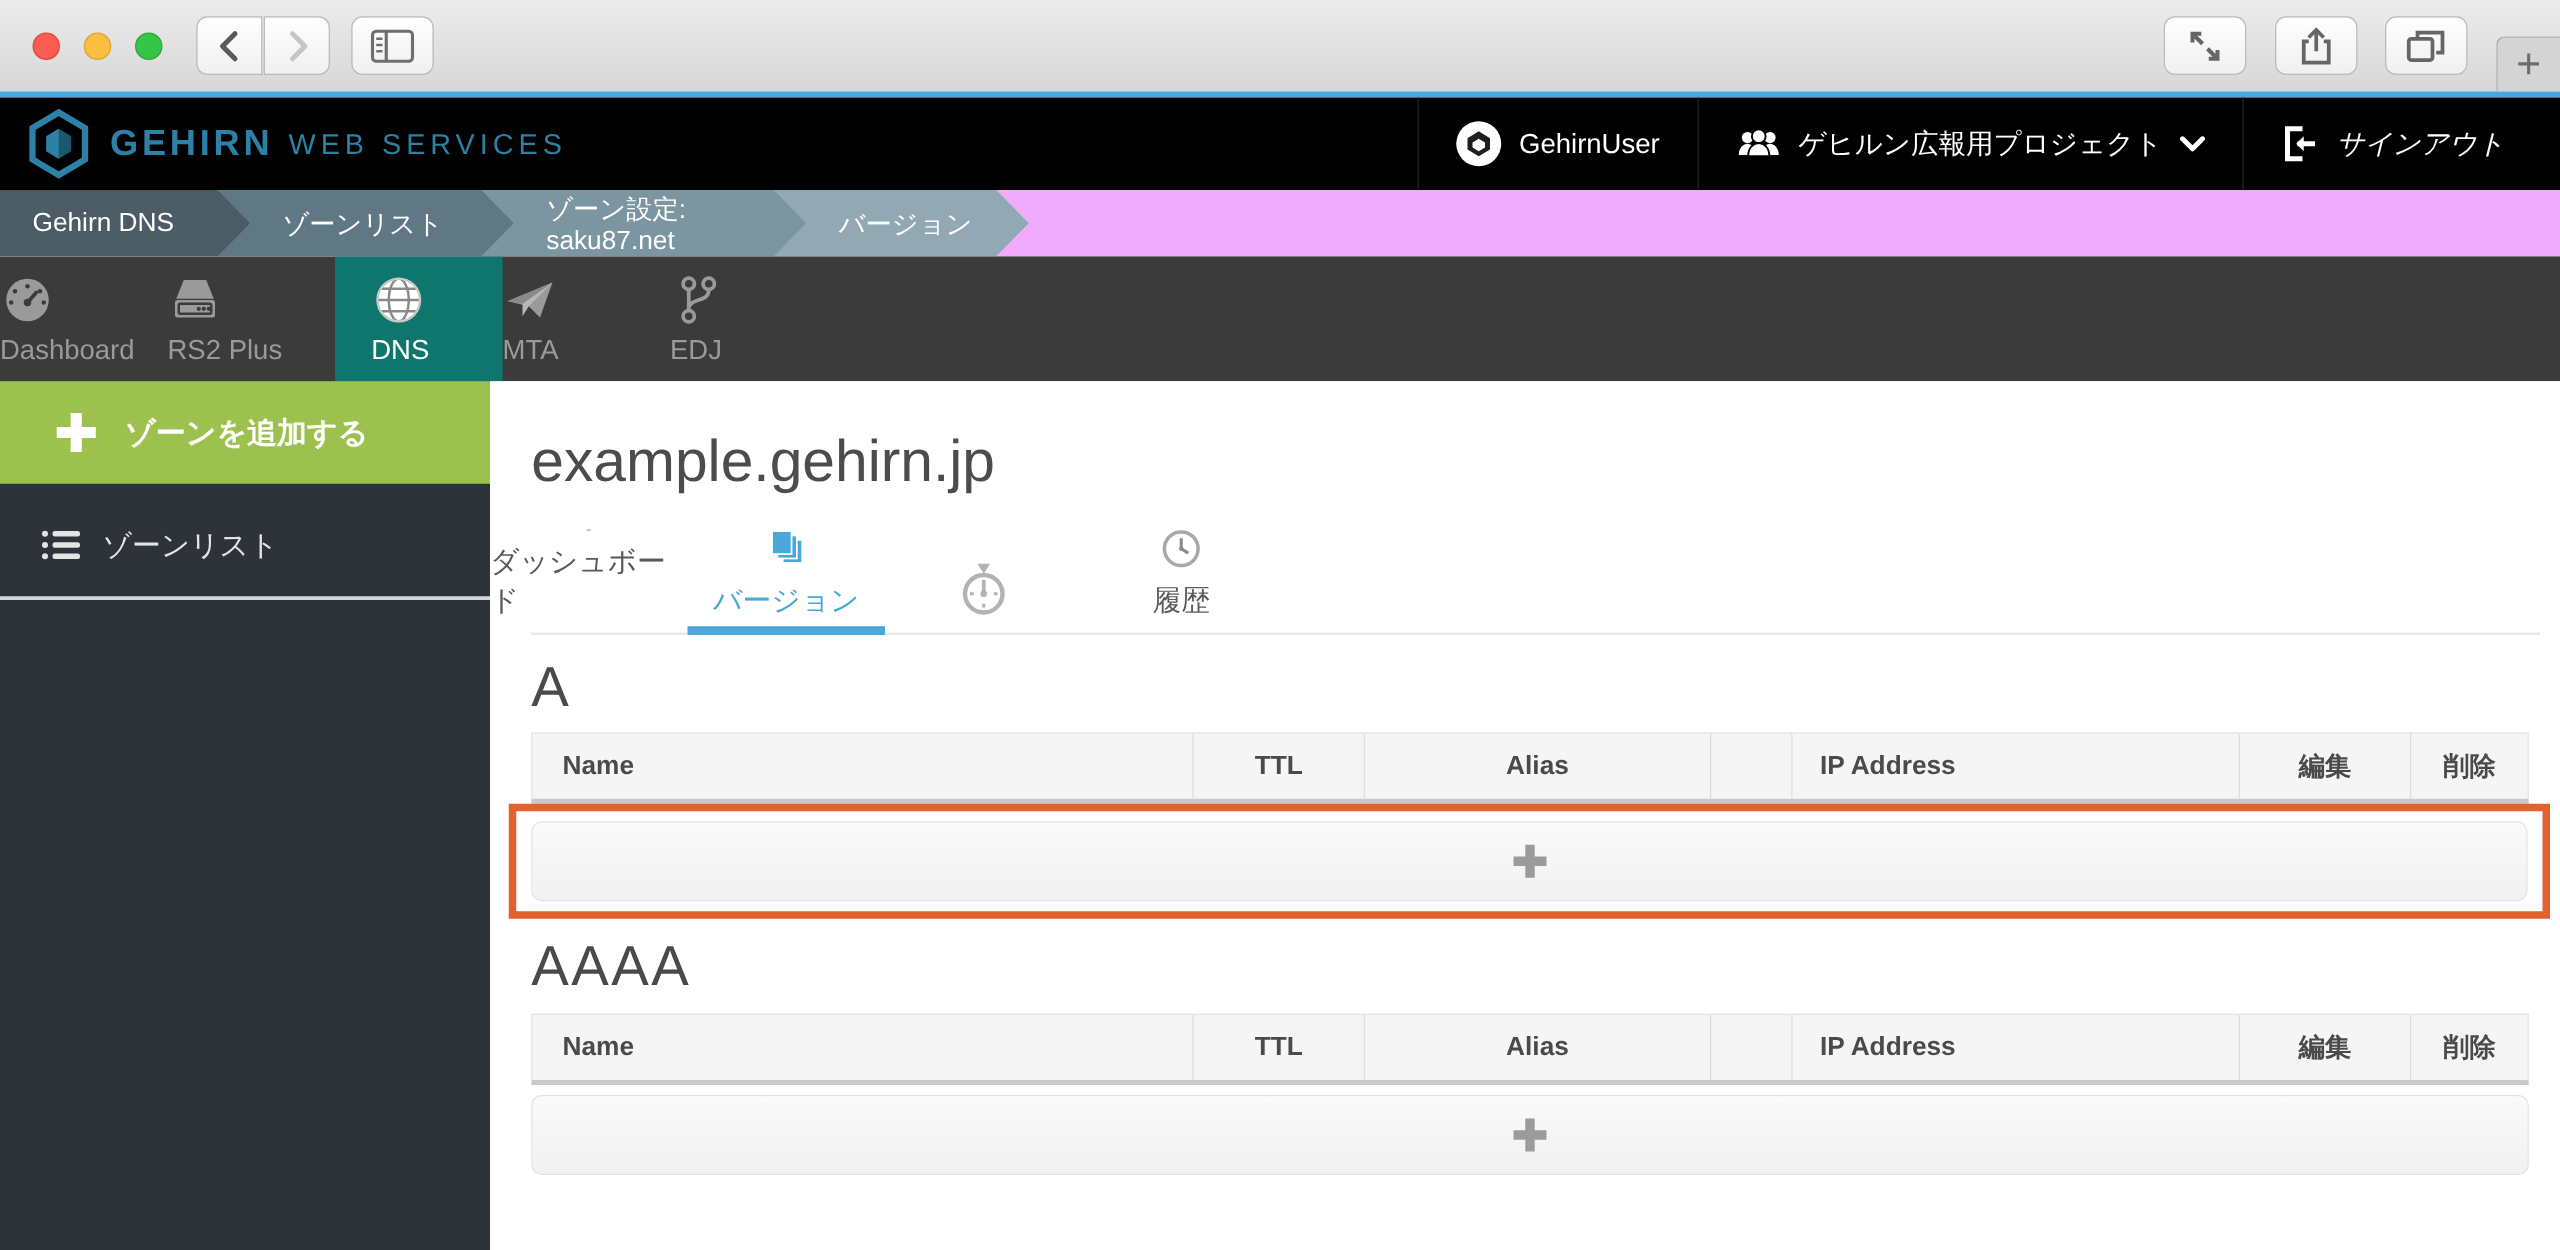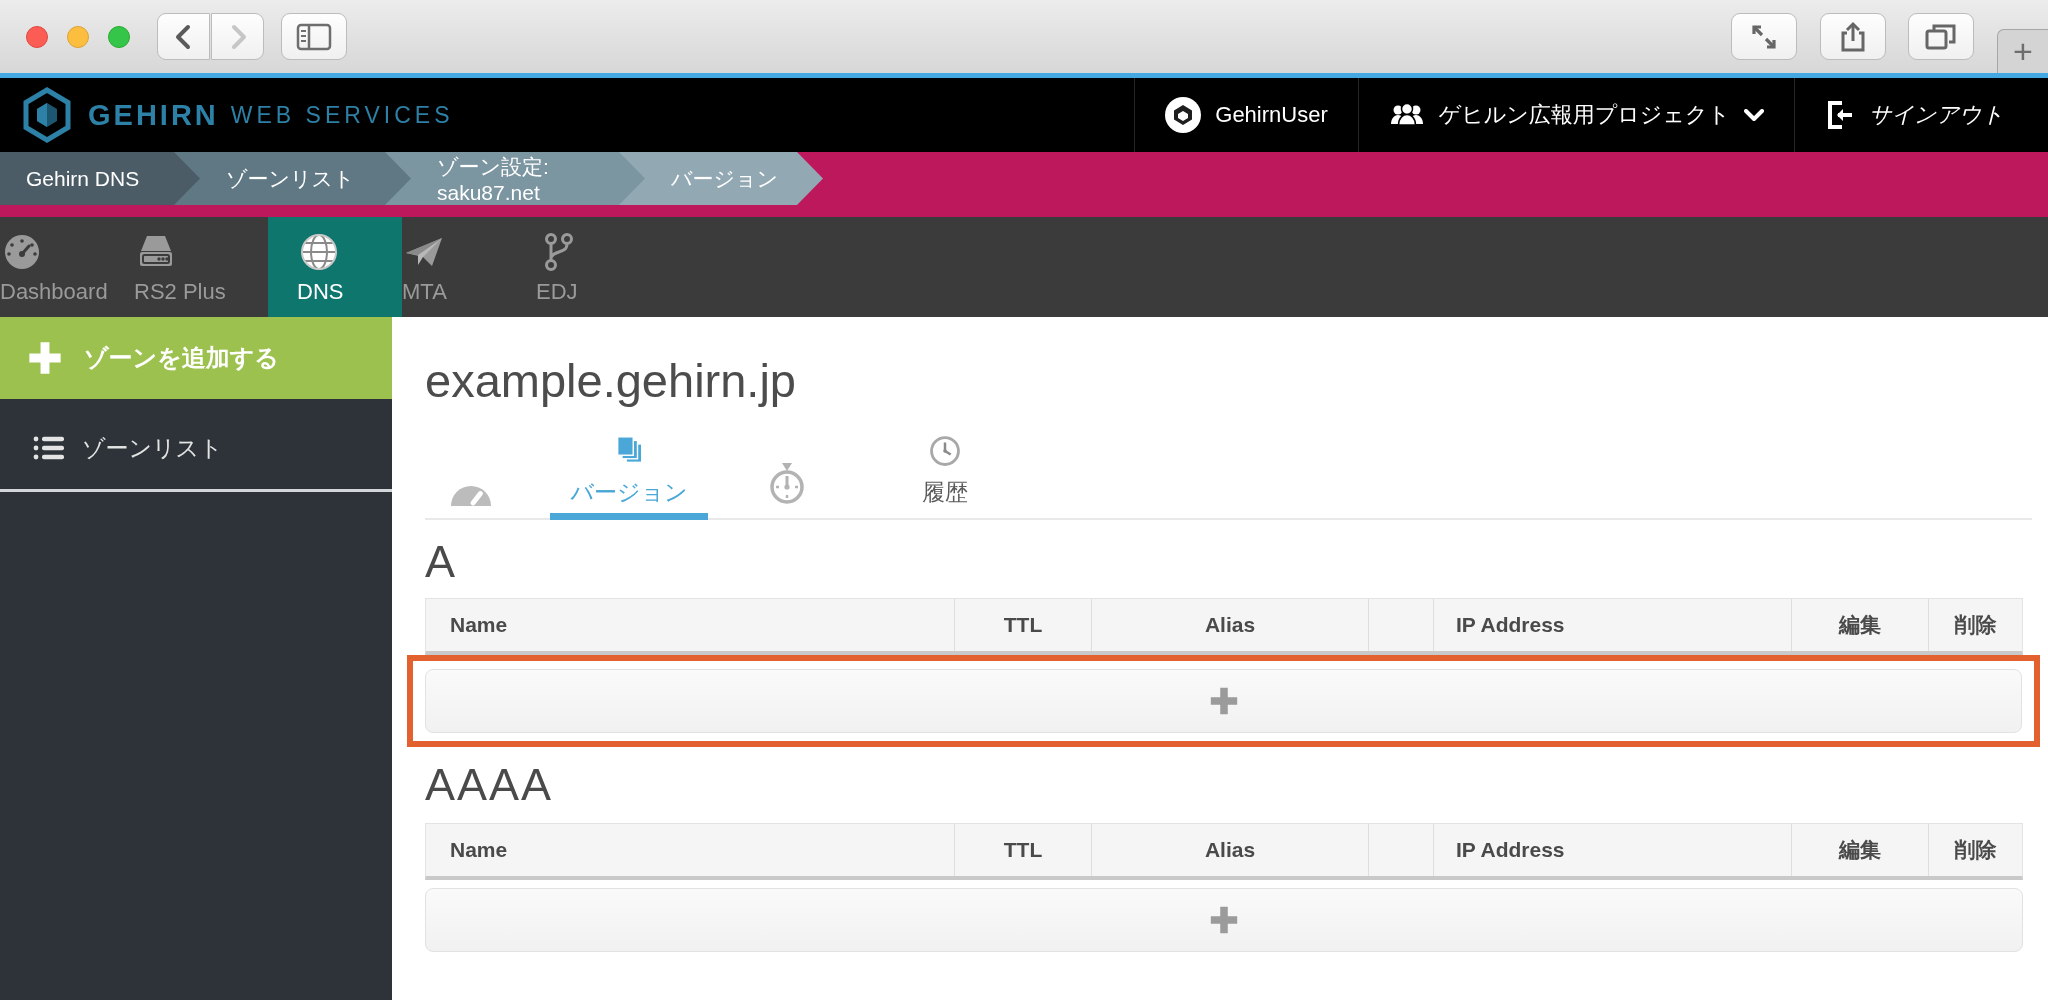--- a/index.html
+++ b/index.html
@@ -35,40 +35,40 @@
   .brand-name   { font-size:29px; font-weight:bold; color:#2d80a6; letter-spacing:3px; margin-left:16px; }
   .brand-suffix { font-size:23px; color:#2d80a6; letter-spacing:4px; margin-left:12px; }
   .header-right { margin-left:auto; display:flex; }
   .header-item { display:flex; align-items:center; gap:14px; padding:0 30px;
     border-left:1px solid #242424; font-size:22px; cursor:default; }
   .header-item.signout { padding-right:44px;font-style:italic; }
   .avatar { width:36px; height:36px; border-radius:50%; background:#fff;
     display:flex; align-items:center; justify-content:center; }
 
   
-  .breadcrumb-bar { position:relative; height:65px; background:#be185d; overflow:hidden; }
+  .breadcrumb-bar { position:relative; height:53px; background:#f0abfc; overflow:hidden; }
   .crumb { position:absolute; top:0; height:53px; display:flex; align-items:center;
     color:#fff; font-size:21px;
     clip-path:polygon(0 0, calc(100% - 26px) 0, 100% 50%, calc(100% - 26px) 100%, 0 100%); }
   .crumb0 { left:0;     width:200px; padding-left:26px; background:#4b5c66; z-index:4; }
   .crumb1 { left:174px; width:237px; padding-left:52px; background:#5f7884; z-index:3; }
   .crumb2 { left:385px; width:260px; padding-left:52px; background:#7b95a1; z-index:2; }
   .crumb3 { left:619px; width:204px; padding-left:52px; background:#92a9b4; z-index:1; }
 
   
   .services-nav { height:100px; background:#3b3b3b; display:flex; }
   .service { width:134px; display:flex; flex-direction:column; align-items:flex-start;
     justify-content:center; gap:5px; color:#9a9a9a; font-size:22px; }
   .service.active { background:#0f766e; color:#fff;padding-left:29px; }
 
   
   .body-row { display:flex; height:695px; }
   .sidebar { width:392px; background:#2d3338; flex:none; }
   .add-zone { height:82px; background:#9dc14e; display:flex; align-items:center;
-    gap:20px; padding-left:26px; color:#fff; font-size:24px; font-weight:bold; }
+    gap:20px; padding-left:42px; color:#fff; font-size:24px; font-weight:bold; }
   .zone-list-item { height:74px; display:flex; align-items:center; gap:18px;
     padding-left:32px; color:#e4e4e4; font-size:23px; margin-top:12px; }
   .sidebar-divider { border-top:3px solid #d4d7d9; margin-top:4px; }
 
   .content { flex:1; background:#fff; overflow:hidden; }
   .zone-title { margin:36px 0 0 33px; font-size:47px; font-weight:400; color:#4c4c4c; }
 
   .tabs-wrap { margin:26px 16px 0 33px; border-bottom:2px solid #e9e9e9; }
   .tabs { display:flex; margin-left:-33px; }
   .tab { width:158px; height:84px; display:flex; flex-direction:column; align-items:center;
@@ -298,20 +298,21 @@
   <div class="content">
     <h1 class="zone-title">example.gehirn.jp</h1>
 
     <div class="tabs-wrap">
       <div class="tabs">
         <div class="tab">
           <svg width="48" height="34" viewBox="0 0 48 34">
             <path d="M4 32 a20 20 0 0 1 40 0 Z" fill="#bcbcbc"></path>
             <rect x="22" y="14" width="5" height="17" rx="2.5" fill="#fff" transform="rotate(38 24.5 31)"></rect>
           </svg>
+          <span>ダッシュボード</span>
         </div>
         <div class="tab active">
           <svg width="48" height="48" viewBox="0 0 48 48">
             <rect x="20" y="14" width="22" height="26" fill="#4aa7d7" stroke="#fff" stroke-width="2"></rect>
             <rect x="14" y="9" width="22" height="26" fill="#4aa7d7" stroke="#fff" stroke-width="2"></rect>
             <rect x="8" y="4" width="22" height="26" fill="#4aa7d7" stroke="#fff" stroke-width="2"></rect>
           </svg>
           <span>バージョン</span>
         </div>
         <div class="tab">

